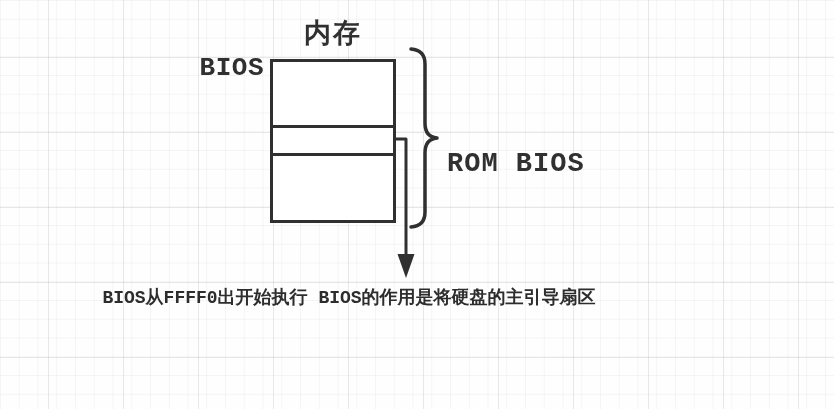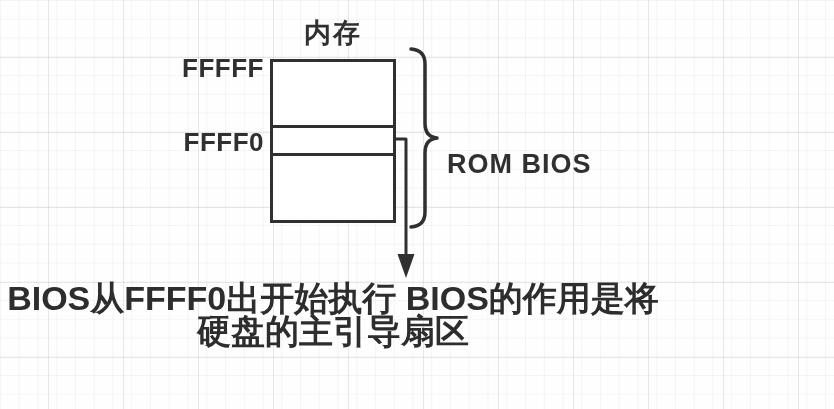--- a/index.html
+++ b/index.html
@@ -4,21 +4,21 @@
 <style>
   html, body {
     margin: 0;
     padding: 0;
   }
   .page {
     position: relative;
     width: 834px;
     height: 409px;
     overflow: hidden;
-    font-family: Liberation Sans, sans-serif;
+    font-family: Liberation Mono, monospace;
     color: #303030;
     background-color: #fefefe;
     background-image:
       linear-gradient(to right, rgba(120,120,120,0.16) 1px, transparent 1px),
       linear-gradient(to bottom, rgba(120,120,120,0.16) 1px, transparent 1px),
       linear-gradient(to right, rgba(120,120,120,0.07) 1px, transparent 1px),
       linear-gradient(to bottom, rgba(120,120,120,0.07) 1px, transparent 1px);
     background-size: 75px 75px, 75px 75px, 18.75px 18.75px, 18.75px 18.75px;
     background-position: -27px -18px, -27px -18px, 0 0, 0 0;
   }
@@ -75,25 +75,25 @@
     left: 447px;
     top: 125px;
     font-size: 27px;
     font-weight: 700;
     letter-spacing: 1px;
     white-space: nowrap;
     margin-top: 24px;
   }
   .caption {
     position: absolute;
-    left: 0;
+    left: 16px;
     top: 282px;
     width: 666px;
     text-align: center;
-    font-size: 34px;
+    font-size: 18px;
     line-height: 33px;
     font-weight: 700;
     color: #2d2d2d;
   }
   .watermark {
     position: absolute;
     right: 16px;
     top: 372px;
     font-size: 19px;
     font-weight: 400;
@@ -106,22 +106,21 @@
 
 <div class="page">
 
   <div class="title">内存</div>
 
   <div class="membox">
     <div class="divider d1"></div>
     <div class="divider d2"></div>
   </div>
 
-  <div class="addr a0">FFFFF</div>
-  <div class="addr a1">FFFF0</div>
+  <div class="addr a0">BIOS</div>
 
   <svg class="overlay-svg" viewBox="0 0 834 409" xmlns="http://www.w3.org/2000/svg">
 
     <path d="M 411,49 Q 425,50 425,64 L 425,123 Q 425,137 437,138 Q 425,139 425,153 L 425,212 Q 425,226 411,227" fill="none" stroke="#303030" stroke-width="3.5" stroke-linecap="round" stroke-linejoin="round"></path>
 
     <path d="M 396,139 L 406,139 L 406,256" fill="none" stroke="#303030" stroke-width="3" stroke-linecap="round" stroke-linejoin="round"></path>
     <polygon points="406,278 397.5,254 414.5,254" fill="#303030"></polygon>
   </svg>
 
   <div class="rombios">ROM BIOS</div>

